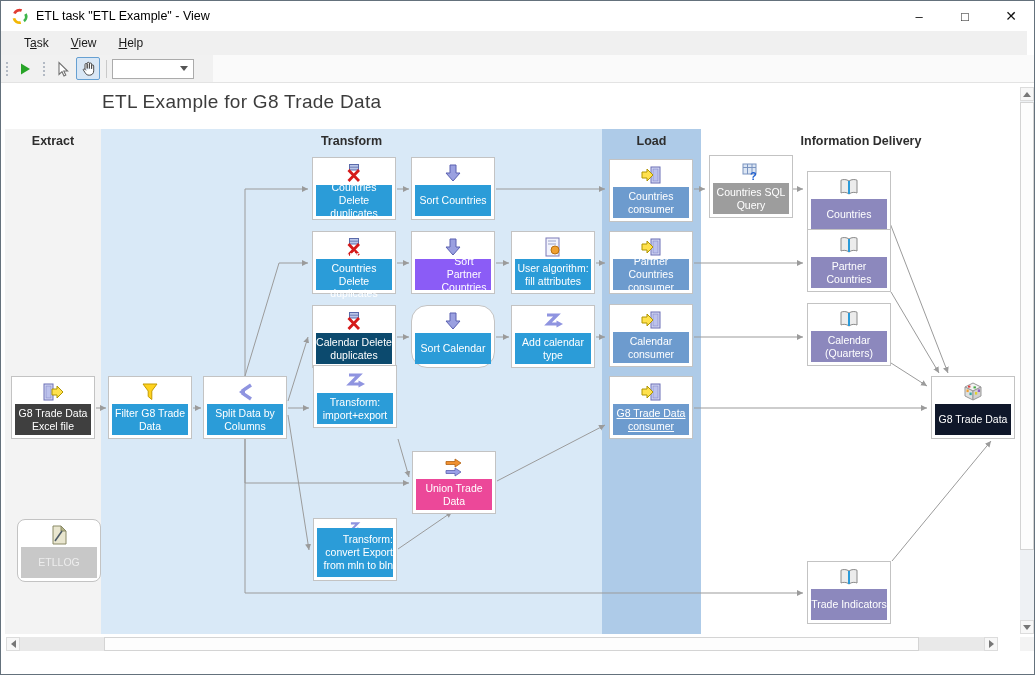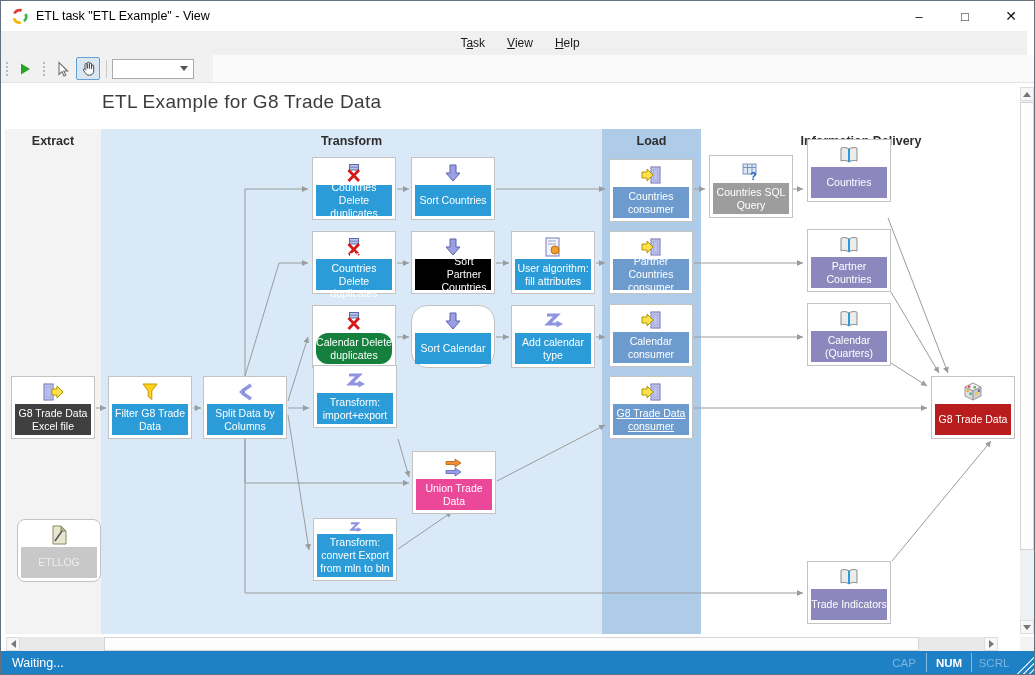--- a/index.html
+++ b/index.html
@@ -9,21 +9,21 @@
 
   
   .titlebar { position:absolute; left:0; top:0; right:0; height:30px; background:#fff; display:flex; align-items:center; }
   .app-icon { width:17px; height:17px; margin-left:10px; }
   .title-text { margin-left:8px; font-size:12.5px; color:#000; }
   .win-controls { position:absolute; right:0; top:0; height:30px; display:flex; }
   .win-btn { width:46px; height:30px; display:flex; align-items:center; justify-content:center; font-size:13px; color:#111; cursor:default; }
   .win-btn.close { font-size:14px; }
 
   
-  .menubar { position:absolute; left:0; top:30px; right:7px; height:24px; background:#f0f0f0; display:flex; align-items:center; padding-left:12px;justify-content:center; }
+  .menubar { position:absolute; left:0; top:30px; right:7px; height:24px; background:#f0f0f0; display:flex; align-items:center; padding-left:12px; }
   .menu-item { font-size:12px; color:#1a1a1a; padding:4px 11px; }
   .menu-item u { text-decoration:underline; }
 
   
   .toolbar { position:absolute; left:0; top:54px; right:0; height:28px; background:#fafafa; border-bottom:1px solid #e3e3e3; }
   .toolbar-chunk { position:absolute; left:0; top:0; width:212px; height:27px; background:#f1f1f1; display:flex; align-items:center; }
   .grip { width:5px; height:18px; margin:0 3px; background-image:radial-gradient(#b3bac4 1px, transparent 1.2px); background-size:4px 4px; background-position:1px 1px; }
   .tool-btn { width:24px; height:23px; display:flex; align-items:center; justify-content:center; border:1px solid transparent; border-radius:2px; margin:0 1px; }
   .tool-btn.checked { background:#d9e7f5; border-color:#66a0d2; }
   .tb-sep { width:1px; height:18px; background:#c9c9c9; margin:0 5px; }
@@ -36,21 +36,21 @@
   .band-header { position:absolute; top:48px; height:20px; display:flex; align-items:center; justify-content:center; font-size:12.5px; font-weight:bold; color:#2e2e2e; }
   .diagram-title { position:absolute; left:97px; top:8px; font-size:19px; color:#3c3c3c; letter-spacing:.3px; }
   #edges-svg { position:absolute; left:0; top:0; pointer-events:none; }
   #edges-svg polyline { fill:none; stroke:#9b9b9b; stroke-width:1; }
 
   .node { position:absolute; width:84px; height:63px; background:#fff; border:1px solid #c3c3c3; }
   .node-icon { height:27px; display:flex; align-items:center; justify-content:center; padding-top:2px; }
   .node-label { position:absolute; left:3px; right:3px; bottom:3px; height:31px; display:flex; align-items:center; justify-content:center; text-align:center; font-size:10.5px; line-height:1.22; color:#fff; }
   .node.tall .node-icon { height:15px; }
   .node.tall .node-icon svg { height:15px; }
-  .node.tall .node-label { height:43px; }
+  .node.tall .node-label { height:49px;text-align:right; }
 
   
   .hscroll { position:absolute; left:5px; top:636px; width:992px; height:14px; background:#e9e9e9; }
   .hthumb { position:absolute; left:98px; top:0; width:815px; height:14px; background:#fdfdfd; border:1px solid #d4d4d4; }
   .sbtn { position:absolute; width:14px; height:14px; background:#f7f7f7; border:1px solid #dcdcdc; display:flex; align-items:center; justify-content:center; }
   .tri-left { width:0;height:0;border-top:4px solid transparent;border-bottom:4px solid transparent;border-right:5px solid #777; }
   .tri-right{ width:0;height:0;border-top:4px solid transparent;border-bottom:4px solid transparent;border-left:5px solid #777; }
   .tri-up   { width:0;height:0;border-left:4px solid transparent;border-right:4px solid transparent;border-bottom:5px solid #777; }
   .tri-down { width:0;height:0;border-left:4px solid transparent;border-right:4px solid transparent;border-top:5px solid #777; }
   .vscroll { position:absolute; left:1019px; top:86px; width:14px; height:547px; background:#eef1f4; }
@@ -295,37 +295,37 @@
             </svg>
           </div>
           <div class="node-label" style="background: rgb(43, 156, 216); color: rgb(255, 255, 255);">Partner Countries Delete duplicates</div>
         </div>
         <div class="node" style="left: 406px; top: 148px;">
           <div class="node-icon">
             <svg width="22" height="22">
               <use href="#sort-icon"></use>
             </svg>
           </div>
-          <div class="node-label" style="background: #000000; color: rgb(255, 255, 255); padding-left: 22px;">Sort Partner Countries</div>
+          <div class="node-label" style="background: #8b5cf6; color: rgb(255, 255, 255); padding-left: 22px;">Sort Partner Countries</div>
         </div>
         <div class="node" style="left: 506px; top: 148px;">
           <div class="node-icon">
             <svg width="22" height="22">
               <use href="#user-algorithm-icon"></use>
             </svg>
           </div>
           <div class="node-label" style="background: rgb(43, 156, 216); color: rgb(255, 255, 255);">User algorithm: fill attributes</div>
         </div>
         <div class="node" style="left: 307px; top: 222px;">
           <div class="node-icon">
             <svg width="22" height="22">
               <use href="#delete-duplicates-icon"></use>
             </svg>
           </div>
-          <div class="node-label" style="background: #15803d; color: rgb(255, 255, 255); border-radius: 12px;">Calendar Delete duplicates</div>
+          <div class="node-label" style="background: #0c4a6e; color: rgb(255, 255, 255);">Calendar Delete duplicates</div>
         </div>
         <div class="node" style="left: 406px; top: 222px; border-radius: 16px;">
           <div class="node-icon">
             <svg width="22" height="22">
               <use href="#sort-icon"></use>
             </svg>
           </div>
           <div class="node-label" style="background: rgb(43, 156, 216); color: rgb(255, 255, 255);">Sort Calendar</div>
         </div>
         <div class="node" style="left: 506px; top: 222px;">
@@ -393,21 +393,21 @@
           <div class="node-label" style="background: rgb(109, 155, 206); color: rgb(255, 255, 255); text-decoration: underline;">G8 Trade Data consumer</div>
         </div>
         <div class="node" style="left: 704px; top: 72px;">
           <div class="node-icon">
             <svg width="22" height="22">
               <use href="#sql-query-icon"></use>
             </svg>
           </div>
           <div class="node-label" style="background: rgb(157, 157, 157); color: rgb(255, 255, 255);">Countries SQL Query</div>
         </div>
-        <div class="node" style="left: 802px; top: 56px;">
+        <div class="node" style="left: 802px; top: 88px;">
           <div class="node-icon">
             <svg width="22" height="22">
               <use href="#book-icon"></use>
             </svg>
           </div>
           <div class="node-label" style="background: rgb(140, 136, 189); color: rgb(255, 255, 255);">Countries</div>
         </div>
         <div class="node" style="left: 802px; top: 146px;">
           <div class="node-icon">
             <svg width="22" height="22">
@@ -423,21 +423,21 @@
             </svg>
           </div>
           <div class="node-label" style="background: rgb(140, 136, 189); color: rgb(255, 255, 255);">Calendar (Quarters)</div>
         </div>
         <div class="node" style="left: 926px; top: 293px;">
           <div class="node-icon">
             <svg width="22" height="22">
               <use href="#cube-icon"></use>
             </svg>
           </div>
-          <div class="node-label" style="background: #b91c1c; color: rgb(255, 255, 255);">G8 Trade Data</div>
+          <div class="node-label" style="background: #0f172a; color: rgb(255, 255, 255);">G8 Trade Data</div>
         </div>
         <div class="node" style="left: 802px; top: 478px;">
           <div class="node-icon">
             <svg width="22" height="22">
               <use href="#book-icon"></use>
             </svg>
           </div>
           <div class="node-label" style="background: rgb(140, 136, 189); color: rgb(255, 255, 255);">Trade Indicators</div>
         </div>
       </div>
@@ -456,25 +456,14 @@
     <div class="sbtn" style="left:0;top:0">
         <span class="tri-up"></span>
       </div>
     <div class="vthumb"></div>
     <div class="sbtn" style="left:0;bottom:0">
         <span class="tri-down"></span>
       </div>
   </div>
   <div class="scroll-corner"></div>
 
-  <div class="statusbar" style="background: rgb(30, 129, 197);">
-    <span class="status-text">Waiting...</span>
-    <div class="indicators">
-      <span class="indicator" style="color: rgb(127, 179, 222); font-weight: normal;">CAP</span>
-      <span class="ind-sep"></span>
-      <span class="indicator" style="color: rgb(255, 255, 255); font-weight: bold;">NUM</span>
-      <span class="ind-sep"></span>
-      <span class="indicator" style="color: rgb(127, 179, 222); font-weight: normal;">SCRL</span>
-      <span class="resize-grip"></span>
-    </div>
-  </div>
 
 </div>
 
 </body></html>

